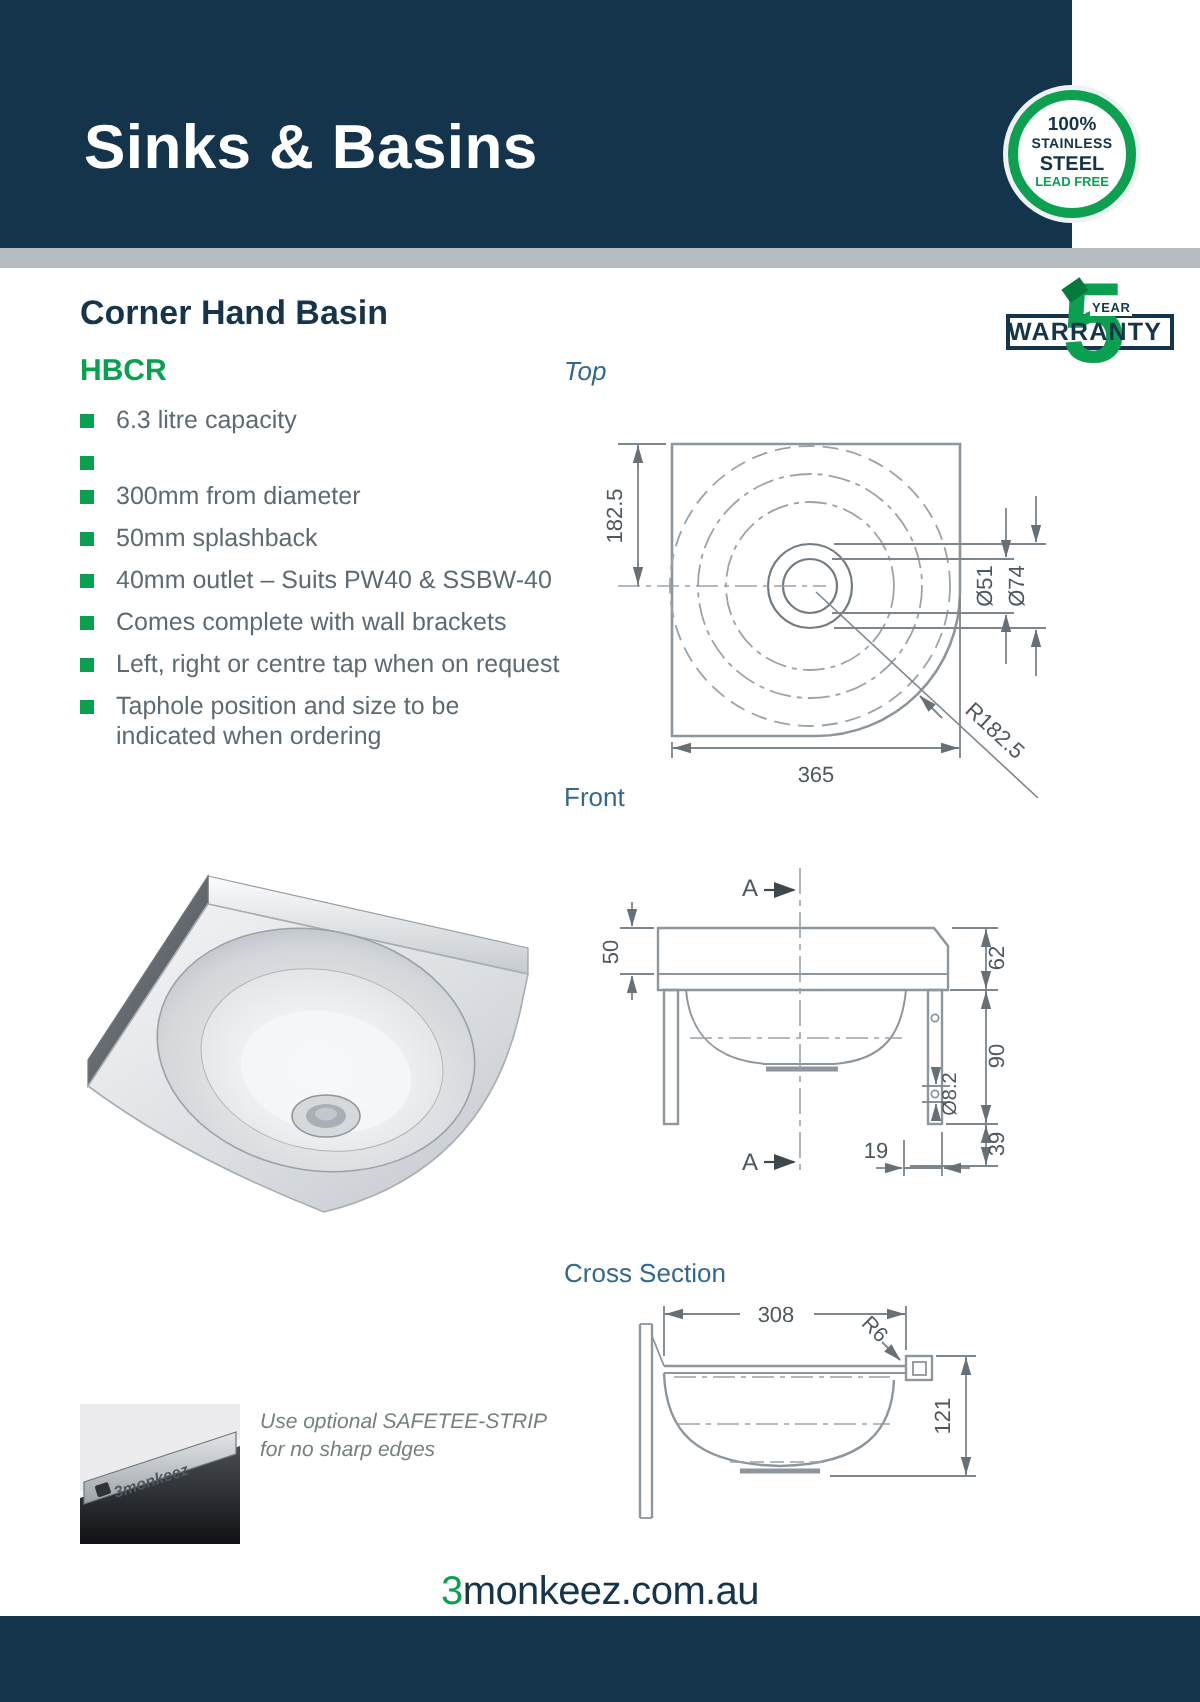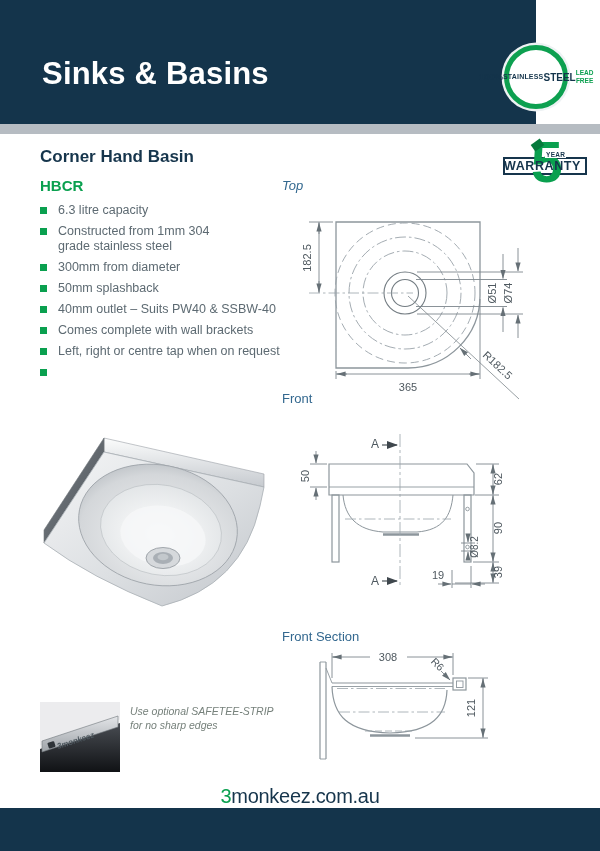--- a/index.html
+++ b/index.html
@@ -5,21 +5,21 @@
   * { margin:0; padding:0; box-sizing:border-box; }
   html,body { background:#e9e9e9; }
   body { font-family:"Liberation Sans", sans-serif; }
   .page { position:relative; width:600px; height:851px; background:#ffffff; margin:0 auto; overflow:hidden; }
 
   
   .hdr { position:absolute; left:0; top:0; width:536px; height:124px; background:#14344b; }
   .hdr h1 { position:absolute; left:42px; top:56px; font-size:31px; font-weight:700; color:#ffffff; letter-spacing:0.2px; }
   .badge { position:absolute; left:504px; top:45px; width:64px; height:64px; background:#ffffff;
            border:5px solid #0da050; border-radius:50%; box-shadow:0 0 0 2.5px #eef2f4;
-           display:flex; flex-direction:row; align-items:center; justify-content:center; text-align:center; }
+           display:flex; flex-direction:column; align-items:center; justify-content:center; text-align:center; }
   .badge .b1 { font-size:9.5px; font-weight:800; color:#14344b; line-height:1.1; }
   .badge .b2 { font-size:7px;   font-weight:800; color:#14344b; line-height:1.15; letter-spacing:0.2px; }
   .badge .b3 { font-size:10px;  font-weight:800; color:#14344b; line-height:1.1; }
   .badge .b4 { font-size:6.5px; font-weight:800; color:#0da050; line-height:1.2; }
   .strip { position:absolute; left:0; top:124px; width:600px; height:10px; background:#b6bcc2; }
 
   
   .prod-title { position:absolute; left:40px; top:147px; font-size:17px; font-weight:700; color:#16354c; }
   .code { position:absolute; left:40px; top:177px; font-size:15px; font-weight:700; color:#0aa04f; }
   .dlabel { position:absolute; font-size:13px; color:#33688f; }
@@ -79,22 +79,20 @@
     <div class="w-word">WARRANTY</div>
   </div>
 
   <ul class="features">
     <li>
         <span class="sq"></span>
         <span class="txt">6.3 litre capacity</span>
       </li>
     <li>
         <span class="sq"></span>
-        <span class="txt">Constructed from 1mm 304
-grade stainless steel</span>
       </li>
     <li>
         <span class="sq"></span>
         <span class="txt">300mm from diameter</span>
       </li>
     <li>
         <span class="sq"></span>
         <span class="txt">50mm splashback</span>
       </li>
     <li>
@@ -104,20 +102,22 @@
     <li>
         <span class="sq"></span>
         <span class="txt">Comes complete with wall brackets</span>
       </li>
     <li>
         <span class="sq"></span>
         <span class="txt">Left, right or centre tap when on request</span>
       </li>
     <li>
         <span class="sq"></span>
+        <span class="txt">Taphole position and size to be
+indicated when ordering</span>
       </li>
   </ul>
 
   <svg class="abs" style="left:36px;top:426px;" width="240" height="196" viewBox="0 0 240 196">
     <defs>
       <linearGradient id="pgDeck" x1="0" y1="0" x2="1" y2="1">
         <stop offset="0" stop-color="#f4f5f6"></stop>
           <stop offset="0.55" stop-color="#dcdfe2"></stop>
           <stop offset="1" stop-color="#c2c6cb"></stop>
       </linearGradient>
@@ -264,21 +264,21 @@
     <text x="90" y="28" font-size="12" text-anchor="middle">A</text>
     <text x="90" y="165" font-size="12" text-anchor="middle">A</text>
     <text x="24" y="56" font-size="11" text-anchor="middle" transform="rotate(-90 24 56)">50</text>
     <text x="217" y="59" font-size="11" text-anchor="middle" transform="rotate(-90 217 59)">62</text>
     <text x="217" y="108" font-size="11" text-anchor="middle" transform="rotate(-90 217 108)">90</text>
     <text x="217" y="152" font-size="11" text-anchor="middle" transform="rotate(-90 217 152)">39</text>
     <text x="193" y="127" font-size="10" text-anchor="middle" transform="rotate(-90 193 127)">Ø8.2</text>
     <text x="153" y="159" font-size="11" text-anchor="middle">19</text>
   </svg>
 
-  <div class="dlabel" style="left:282px;top:629px;">Front Section</div>
+  <div class="dlabel" style="left:282px;top:629px;">Cross Section</div>
   <svg class="abs" style="left:285px;top:645px;" width="310" height="132" viewBox="0 0 310 132">
     <defs>
       <marker id="ca" markerWidth="10" markerHeight="7" refX="8.6" refY="3" orient="auto" markerUnits="userSpaceOnUse">
         <path d="M0,0.4 L9,3 L0,5.6 Z" fill="#667076"></path>
       </marker>
     </defs>
     <g stroke="#8d969c" fill="none" stroke-width="1.2">
       <line x1="47" y1="38" x2="168" y2="38"></line>
       <line x1="47" y1="41.5" x2="168" y2="41.5" stroke-width="0.9"></line>
       <rect x="168" y="33" width="13" height="12"></rect>

